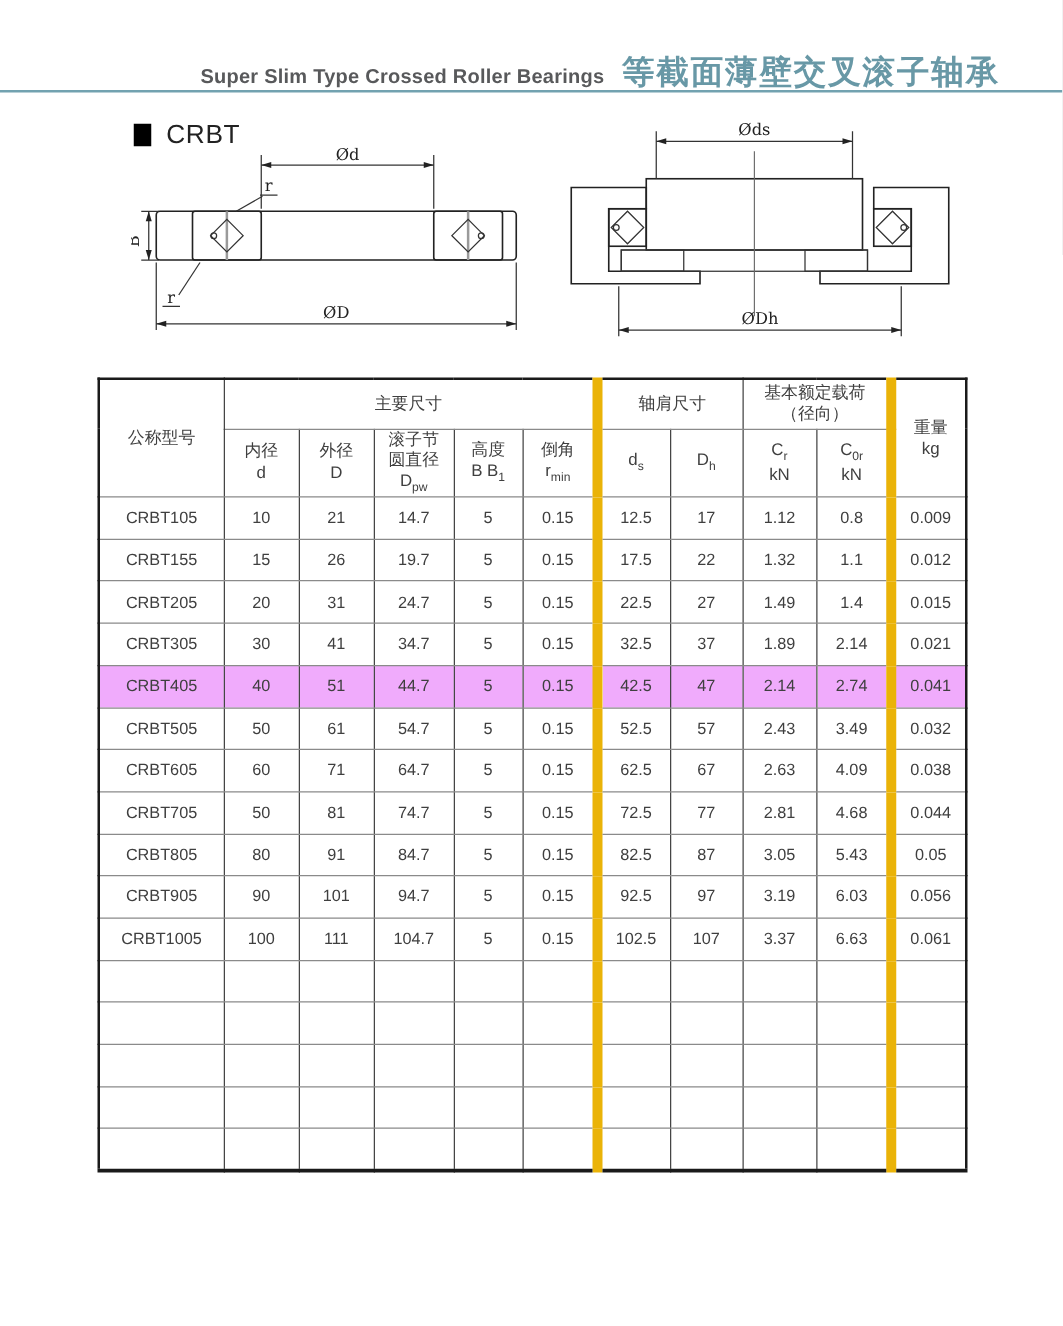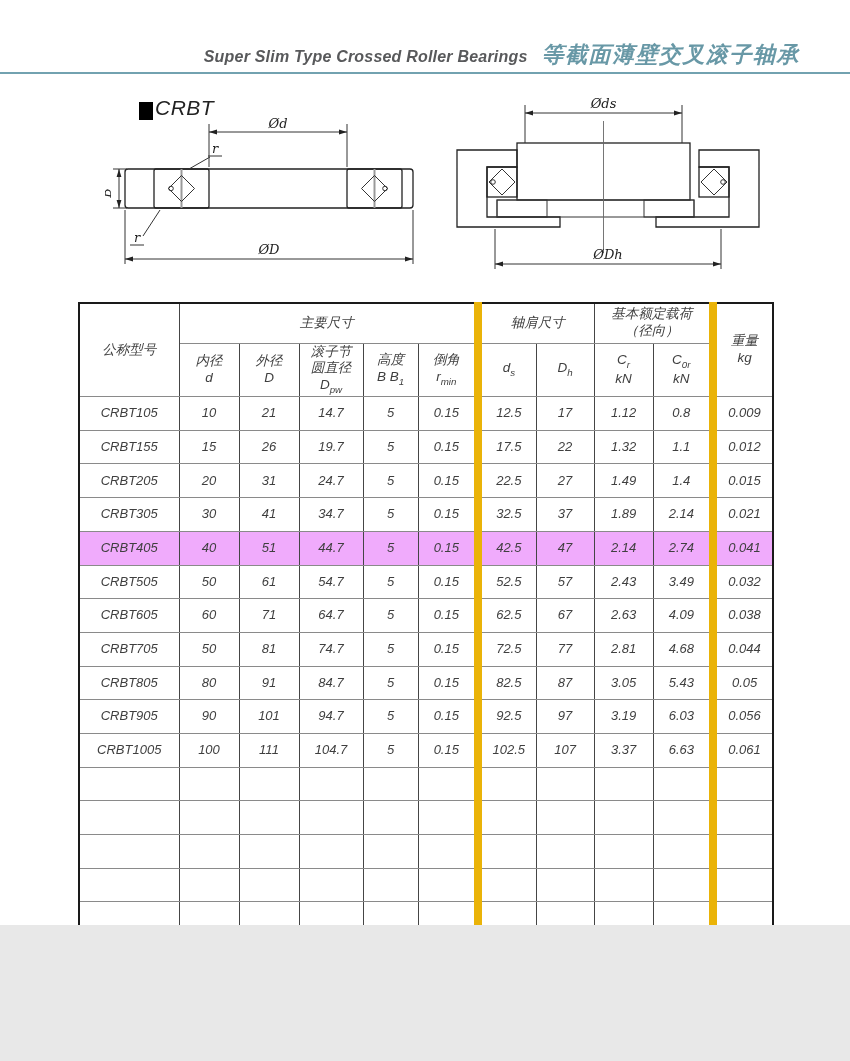--- a/index.html
+++ b/index.html
@@ -1,33 +1,32 @@
 <!DOCTYPE html>
 <html><head>
 <meta charset="utf-8">
 <style>
   html,body { margin:0; padding:0; background:#e8e8e8; }
   .page {
-    position:relative; width:850px; height:925px; margin:0 auto;
+    position:relative; width:850px; height:1061px; margin:0 auto;
     background:#ffffff; overflow:hidden;
     font-family:"Liberation Sans","DejaVu Sans",sans-serif;
     color:#3f3f3f;
-    font-style:italic;
   }
   
   .masthead {
     position:absolute; top:40px; right:50px;
     display:flex; align-items:baseline; gap:14px; white-space:nowrap;
   }
   .title-en { font-size:16px; font-weight:bold; color:#58595b; letter-spacing:.2px; }
-  .title-zh { font-size:22px; font-weight:bold; color:#6898a6; letter-spacing:1.5px; }
+  .title-zh { font-size:26px; font-weight:bold; color:#6898a6; letter-spacing:1.5px; }
   .head-rule { position:absolute; top:72px; left:0; width:850px; height:2px; background:#72a2b0; }
 
   
-  .series { position:absolute; top:96px; left:107px; display:flex; align-items:flex-end; gap:2px;margin-left:32px; }
+  .series { position:absolute; top:96px; left:107px; display:flex; align-items:center; gap:12px; }
   .series .sq { width:14px; height:18px; background:#000; display:inline-block; }
   .series .txt { font-size:21px; color:#222; letter-spacing:.5px; }
 
   
   .diagL { position:absolute; left:105px; top:118px; }
   .diagR { position:absolute; left:448px; top:93px; }
   svg text { font-family:"DejaVu Serif","Liberation Serif",serif; font-size:13px; fill:#222; }
   svg .thin  { stroke:#333; stroke-width:1; fill:none; }
   svg .edge  { stroke:#222; stroke-width:1.3; fill:none; }
   svg .arrow { fill:#222; stroke:none; }

